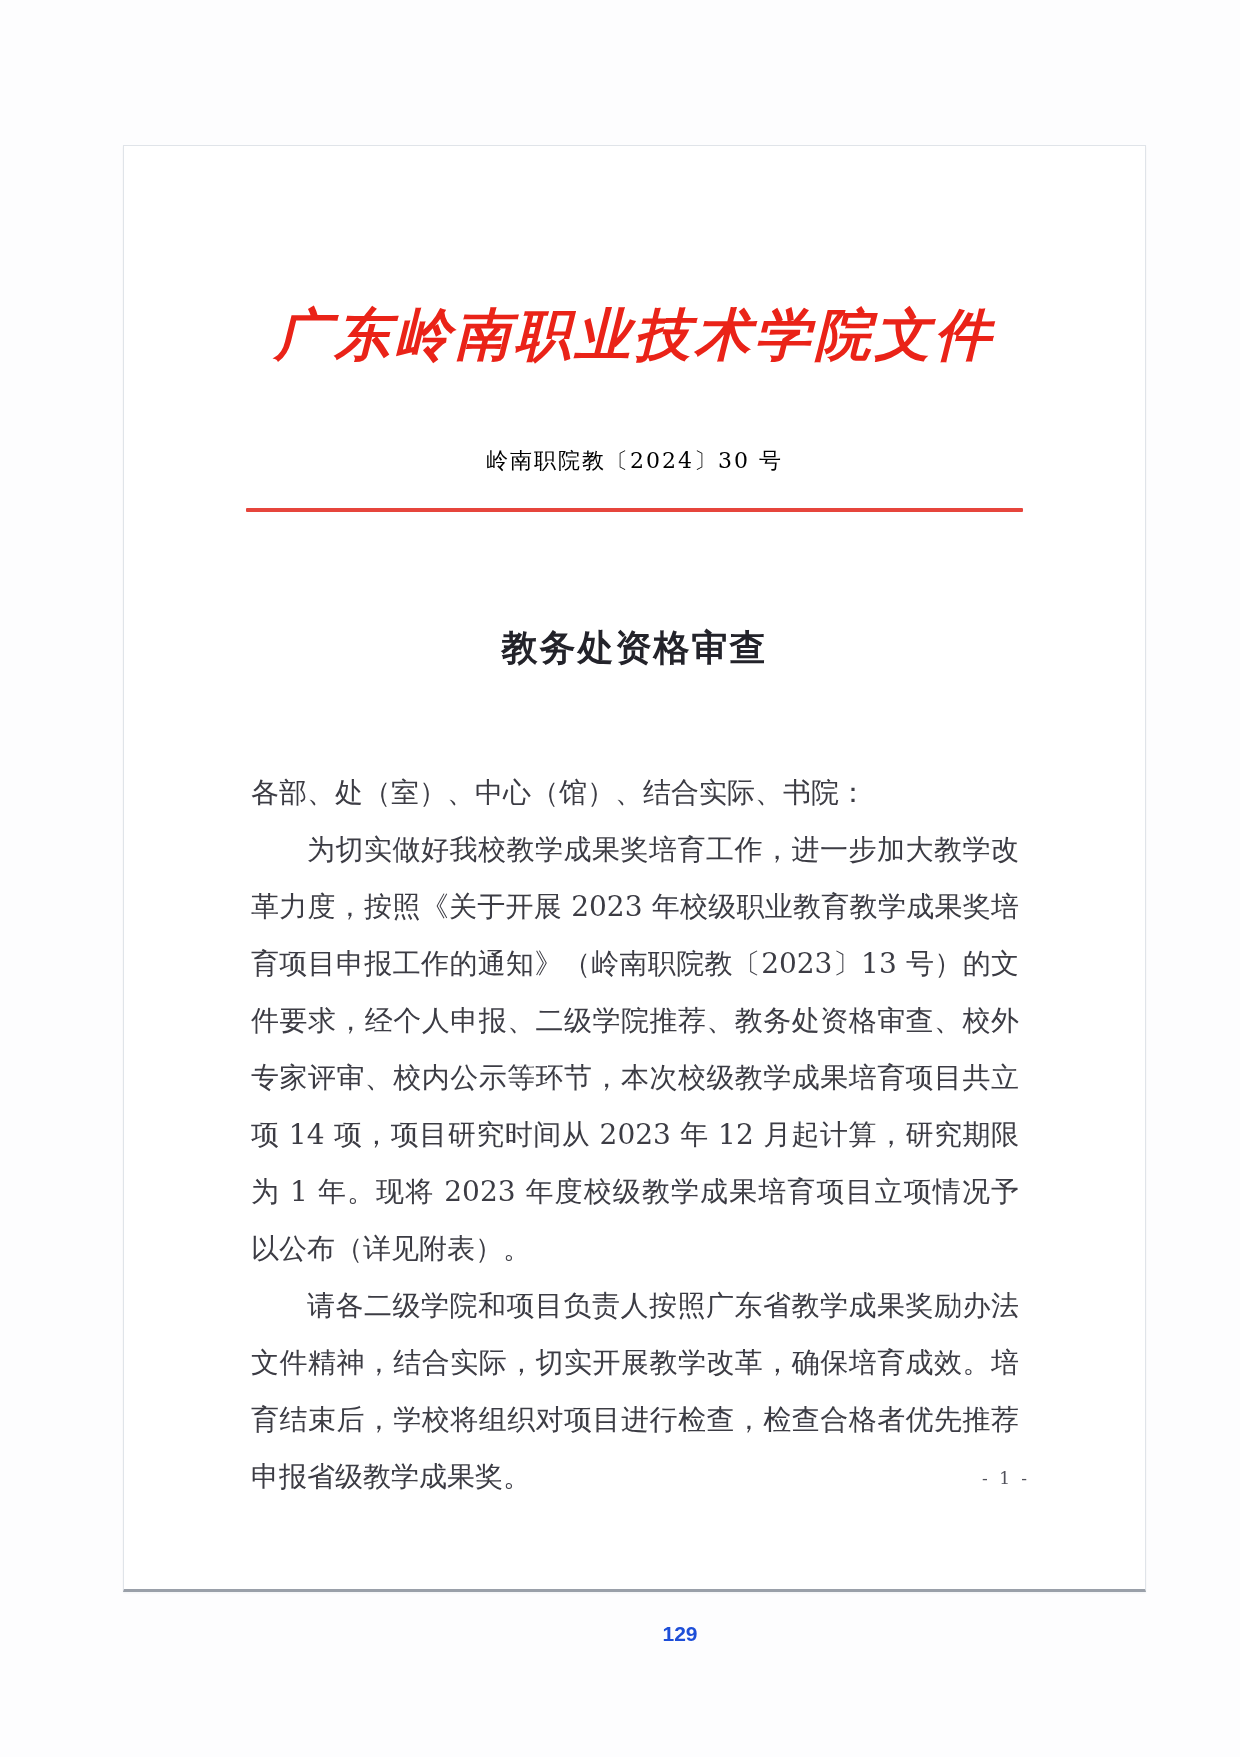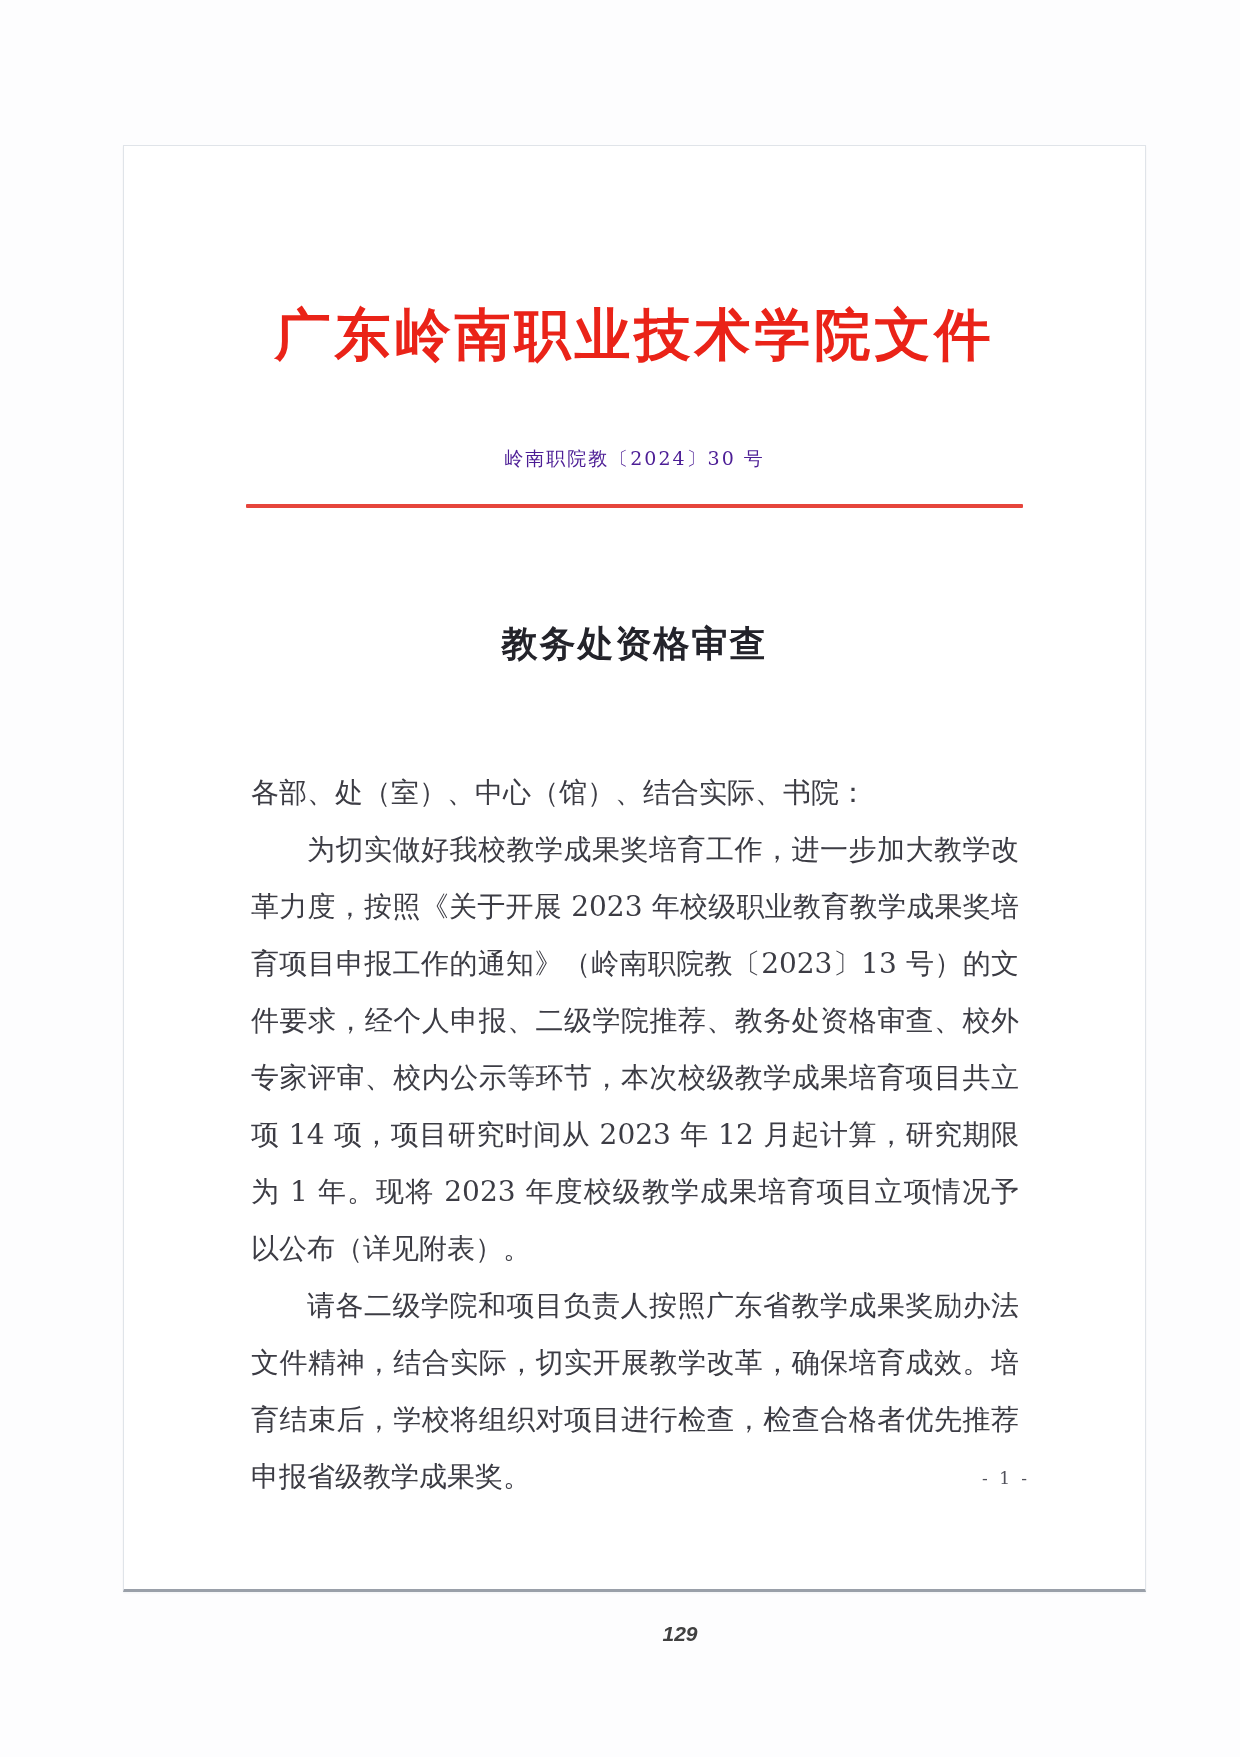--- a/index.html
+++ b/index.html
@@ -26,27 +26,28 @@
     box-shadow: 0 1px 2px rgba(40,50,60,0.05);
   }
   .org-title {
     margin-top: 152px;
     text-align: center;
     font-size: 56px;
     font-weight: bold;
     letter-spacing: 4px;
     color: #ea2318;
     white-space: nowrap;
+    font-style: italic;
   }
   .doc-number {
     margin-top: 72px;
     text-align: center;
-    font-size: 19px;
+    font-size: 22px;
     letter-spacing: 2px;
-    color: #4c1d95;
+    color: #000000;
   }
   .red-divider {
     margin: 32px auto 0 auto;
     width: 777px;
     height: 4px;
     background: #e6453c;
     border-radius: 1px;
   }
   .doc-title {
     margin: 0;
@@ -85,23 +86,22 @@
     white-space: nowrap;
   }
   .footer-page-number {
     position: absolute;
     left: 560px;
     top: 1622px;
     width: 240px;
     text-align: center;
     font-size: 21px;
     font-weight: bold;
-    color: #404040;
+    color: #1d4ed8;
     font-family: "Liberation Sans", sans-serif;
-    font-style: italic;
   }
 </style>
 </head>
 <body>
 
 <div class="paper">
 
   <div class="org-title">广东岭南职业技术学院文件</div>
 
   <div class="doc-number">岭南职院教〔2024〕30 号</div>

